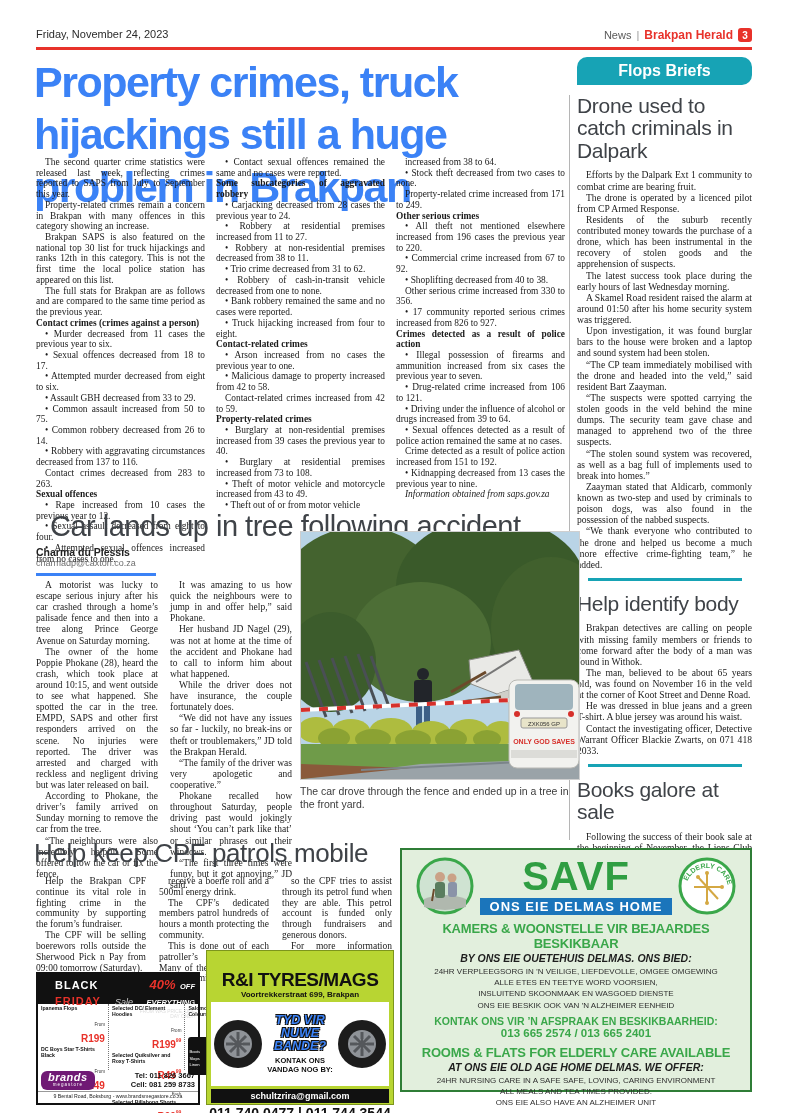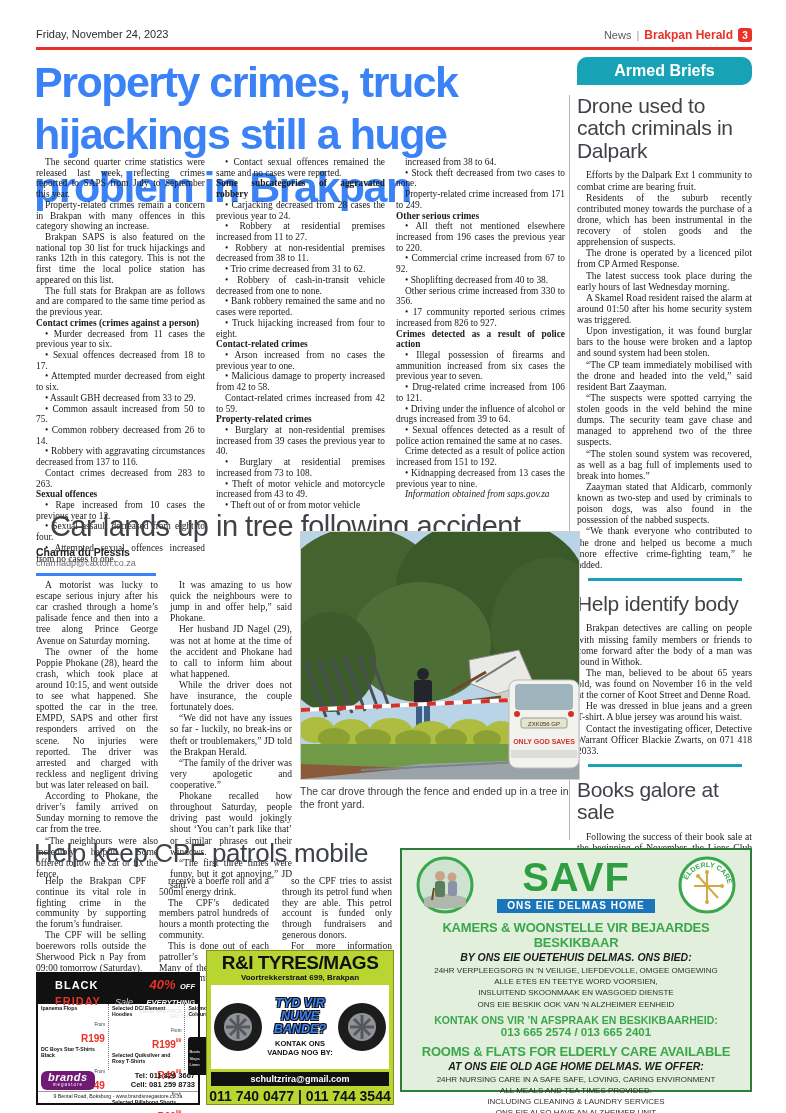--- a/index.html
+++ b/index.html
@@ -99,38 +99,38 @@
   .brands-logo{background:#701a75;color:#fff;border-radius:6px;padding:1px 7px 2px 7px;line-height:1;
                text-align:center;}
   .brands-logo .b1{font-weight:800;font-style:italic;font-size:11px;letter-spacing:0.5px;}
   .brands-logo .b2{font-size:4.5px;letter-spacing:1px;}
   .bf-tel{flex:1;text-align:right;font-weight:700;font-size:7.5px;color:#111;line-height:1.25;}
   .bf-addr{border-top:1px solid #999;text-align:center;font-size:5.2px;color:#222;padding-top:1px;}
 
   
   .ad-tyres{left:206px;top:950px;width:188px;height:155px;background:#b8d532;border:1px solid #7c951c;
             font-family:"Liberation Sans",sans-serif;box-sizing:border-box;text-align:center;}
-  .ty-title{font-weight:800;font-size:19px;letter-spacing:-0.5px;color:#111;line-height:1;margin-top:2px;}
+  .ty-title{font-weight:800;font-size:19px;letter-spacing:-0.5px;color:#111;line-height:1;margin-top:19px;}
   .ty-addr{font-weight:700;font-size:8px;color:#111;margin-top:1px;}
   .ty-panel{position:relative;background:#fff;margin:3px 4px;height:84px;display:flex;
             align-items:center;justify-content:space-between;padding:0 2px;}
   .ty-mid{width:72px;}
   .ty-tag{font-weight:800;font-style:italic;font-size:12.5px;color:#3b82f6;line-height:1.05;
           text-shadow:-1px -1px 0 #111,1px -1px 0 #111,-1px 1px 0 #111,1px 1px 0 #111;}
   .ty-kontak{font-weight:700;font-size:7.5px;color:#111;margin-top:3px;line-height:1.2;}
   .ty-email{background:#111;color:#fff;font-weight:700;font-size:9px;padding:2px 0;margin:0 4px;}
   .ty-phone{font-weight:800;font-size:14px;color:#111;margin-top:2px;}
 
   
   .ad-savf{left:400px;top:848px;width:352px;height:244px;background:#e2efdd;border:2px solid #2f7d36;
            font-family:"Liberation Sans",sans-serif;box-sizing:border-box;text-align:center;}
   .sv-toprow{display:flex;align-items:center;justify-content:space-between;padding:6px 14px 0 14px;}
   .sv-logo{line-height:1;}
   .sv-logo .t{color:#2f9e42;font-weight:800;font-size:40px;letter-spacing:1px;}
-  .sv-strip{background:#1b75bb;color:#fff;font-weight:700;font-size:10px;letter-spacing:1px;
+  .sv-strip{background:#1b75bb;color:#fff;font-weight:700;font-size:13px;letter-spacing:1px;
             padding:2px 10px;margin-top:2px;}
   .sv-h1{color:#3aa74a;font-weight:800;font-size:13px;letter-spacing:-0.2px;margin-top:6px;}
   .sv-sub{color:#1d1d1d;font-weight:700;font-style:italic;font-size:10.5px;margin-top:1px;}
   .sv-lines{color:#2e2e2e;font-weight:500;font-size:8px;line-height:1.4;margin-top:2px;}
   .sv-contact{color:#3aa74a;font-weight:800;font-size:10.5px;margin-top:4px;}
   .sv-phone{color:#3aa74a;font-weight:800;font-size:11.5px;}
 </style>
 </head>
 <body>
 
@@ -206,27 +206,27 @@
         <p>• Sexual offences detected as a result of police action remained the same at no cases.</p>
         <p>Crime detected as a result of police action increased from 151 to 192.</p>
         <p>• Kidnapping decreased from 13 cases the previous year to nine.</p>
         <p class="s-i">Information obtained from saps.gov.za</p>
       </div>
   </div>
 
   <div class="abs vrule"></div>
 
   <aside class="abs briefs">
-    <div class="briefs-title">Armed Briefs</div>
+    <div class="briefs-title">Flops Briefs</div>
 
     <h2 class="brief-h">Drone used to catch criminals in Dalpark</h2>
     <div class="brief-body serif-body">
         <p>Efforts by the Dalpark Ext 1 community to combat crime are bearing fruit.</p>
+        <p>The drone is operated by a licenced pilot from CP Armed Response.</p>
         <p>Residents of the suburb recently contributed money towards the purchase of a drone, which has been instrumental in the recovery of stolen goods and the apprehension of suspects.</p>
-        <p>The drone is operated by a licenced pilot from CP Armed Response.</p>
         <p>The latest success took place during the early hours of last Wednesday morning.</p>
         <p>A Skamel Road resident raised the alarm at around 01:50 after his home security system was triggered.</p>
         <p>Upon investigation, it was found burglar bars to the house were broken and a laptop and sound system had been stolen.</p>
         <p>“The CP team immediately mobilised with the drone and headed into the veld,” said resident Bart Zaayman.</p>
         <p>“The suspects were spotted carrying the stolen goods in the veld behind the mine dumps. The security team gave chase and managed to apprehend two of the three suspects.</p>
         <p>“The stolen sound system was recovered, as well as a bag full of implements used to break into homes.”</p>
         <p>Zaayman stated that Aldicarb, commonly known as two-step and used by criminals to poison dogs, was also found in the possession of the nabbed suspects.</p>
         <p>“We thank everyone who contributed to the drone and helped us become a much more effective crime-fighting team,” he added.</p>
       </div>
     <div class="brief-div"></div>
@@ -507,19 +507,18 @@
         <div>INSLUITEND SKOONMAAK EN WASGOED DIENSTE</div>
         <div>ONS EIE BESKIK OOK VAN ’N ALZHEIMER EENHEID</div>
       </div>
     <div class="sv-contact">KONTAK ONS VIR ’N AFSPRAAK EN BESKIKBAARHEID:</div>
     <div class="sv-phone">013 665 2574 / 013 665 2401</div>
     <div class="sv-h1">ROOMS &amp; FLATS FOR ELDERLY CARE AVAILABLE</div>
     <div class="sv-sub">AT ONS EIE OLD AGE HOME DELMAS. WE OFFER:</div>
     <div class="sv-lines">
         <div>24HR NURSING CARE IN A SAFE SAFE, LOVING, CARING ENVIRONMENT</div>
         <div>ALL MEALS AND TEA TIMES PROVIDED.</div>
-        <div>INCLUDING CLEANING &amp; LAUNDRY SERVICES</div>
         <div>ONS EIE ALSO HAVE AN ALZHEIMER UNIT</div>
       </div>
 
   </div>
 
 </div>
 
 </body></html>

